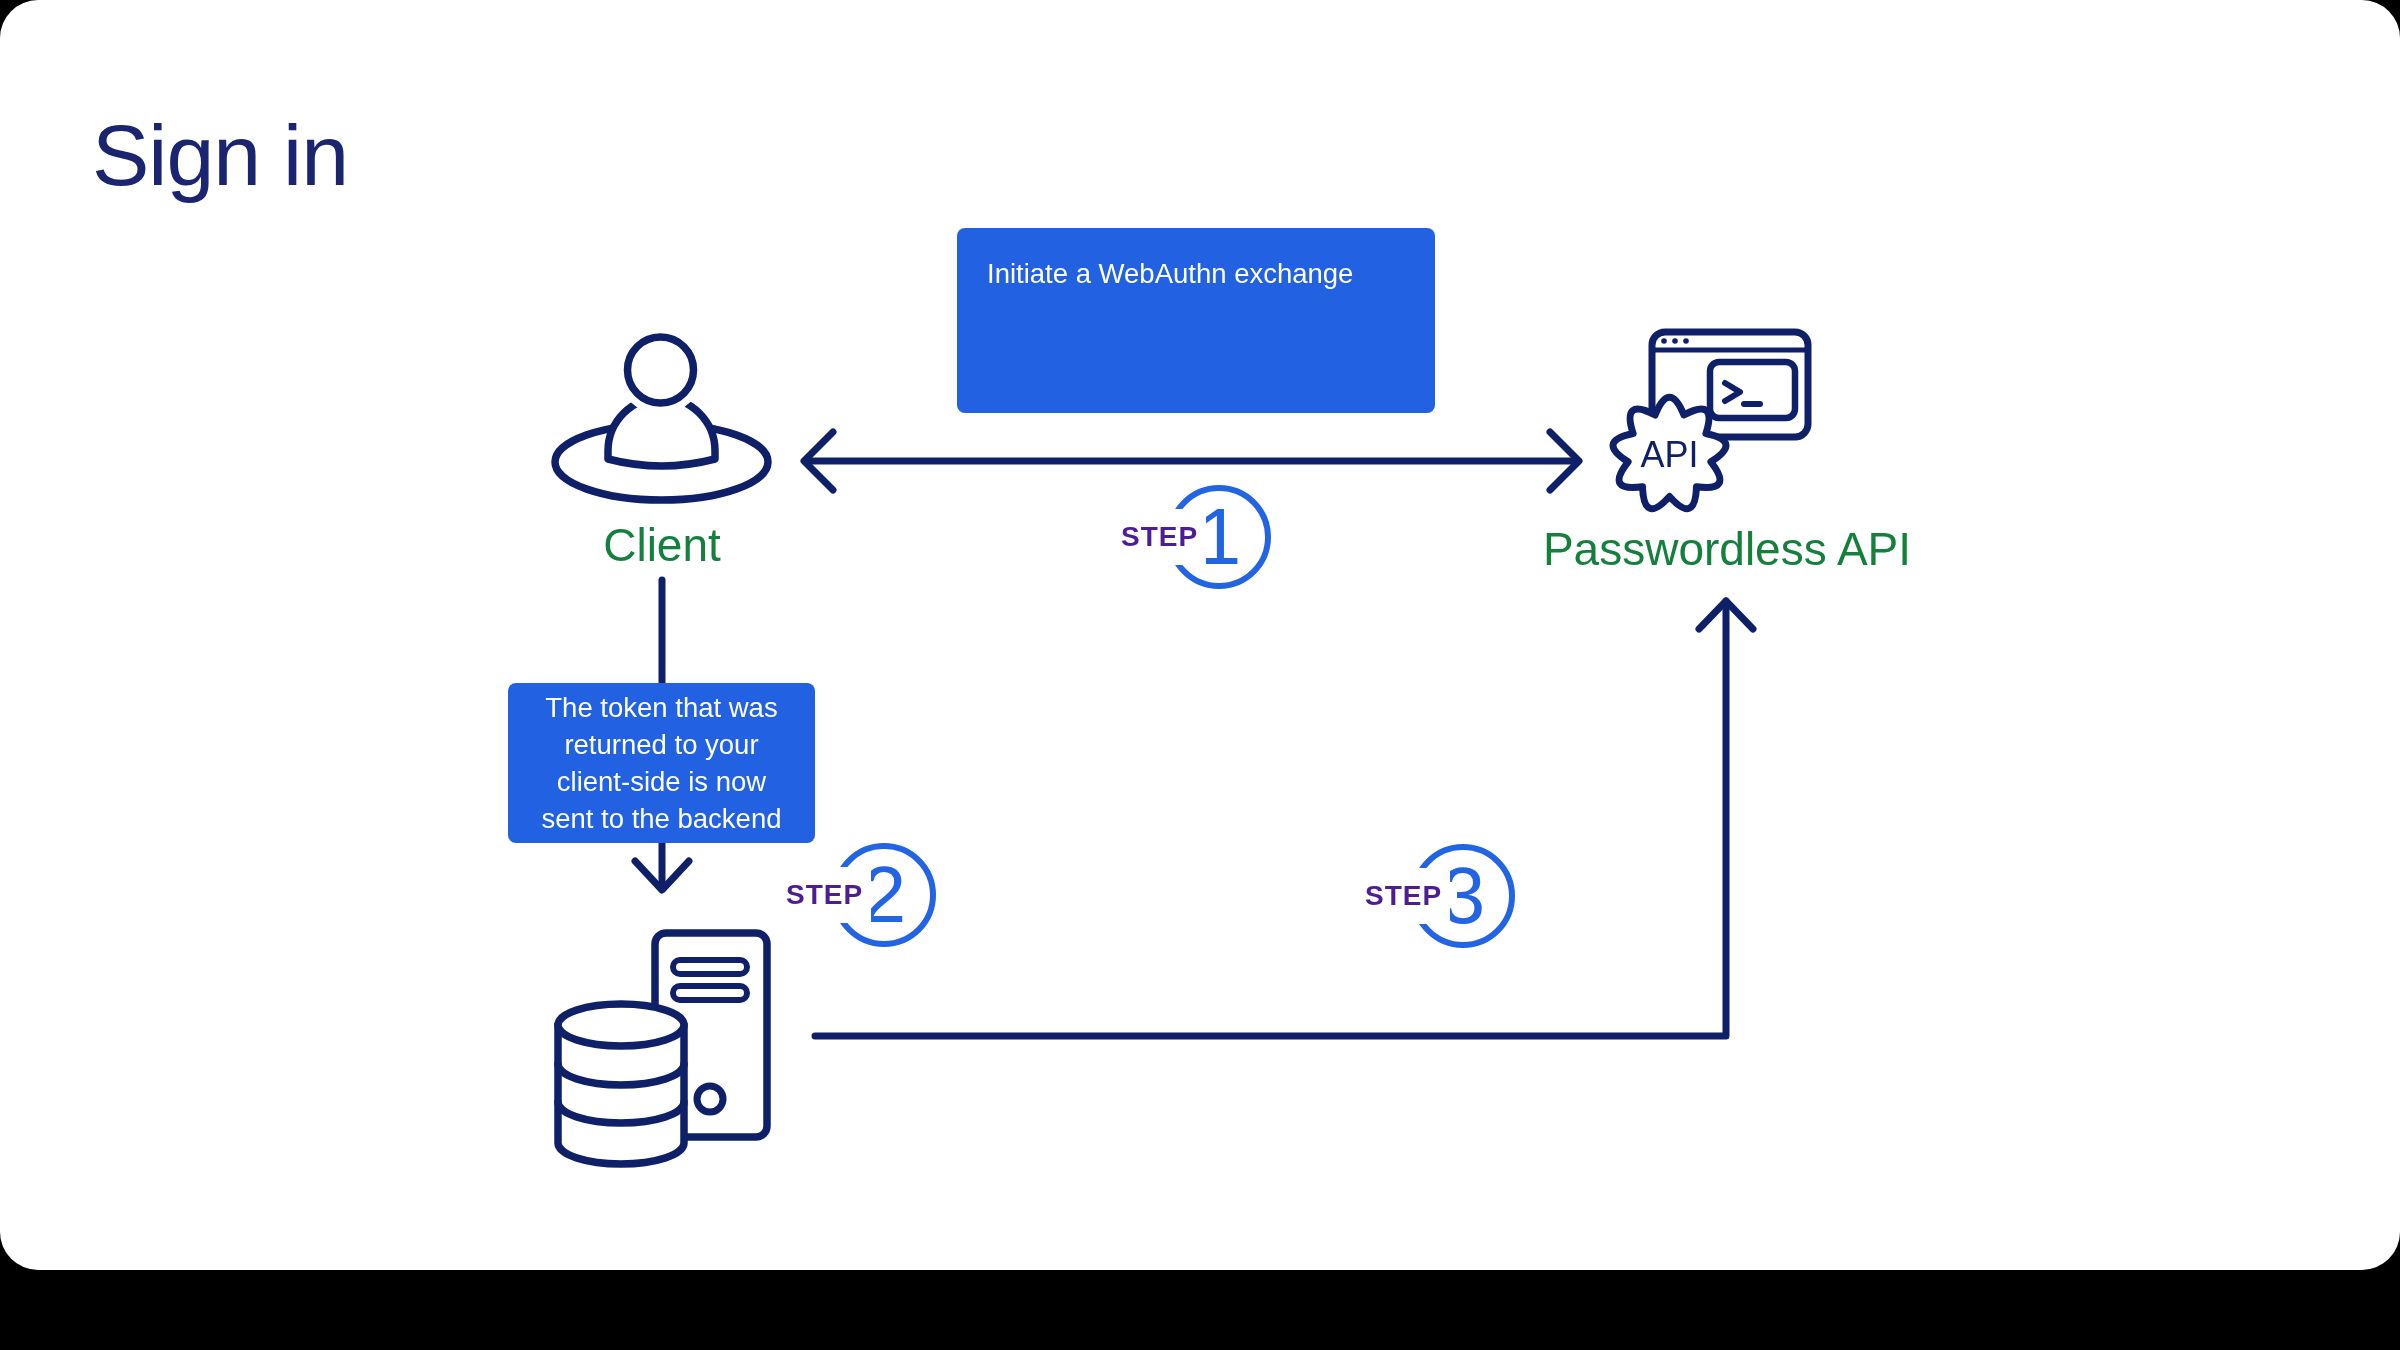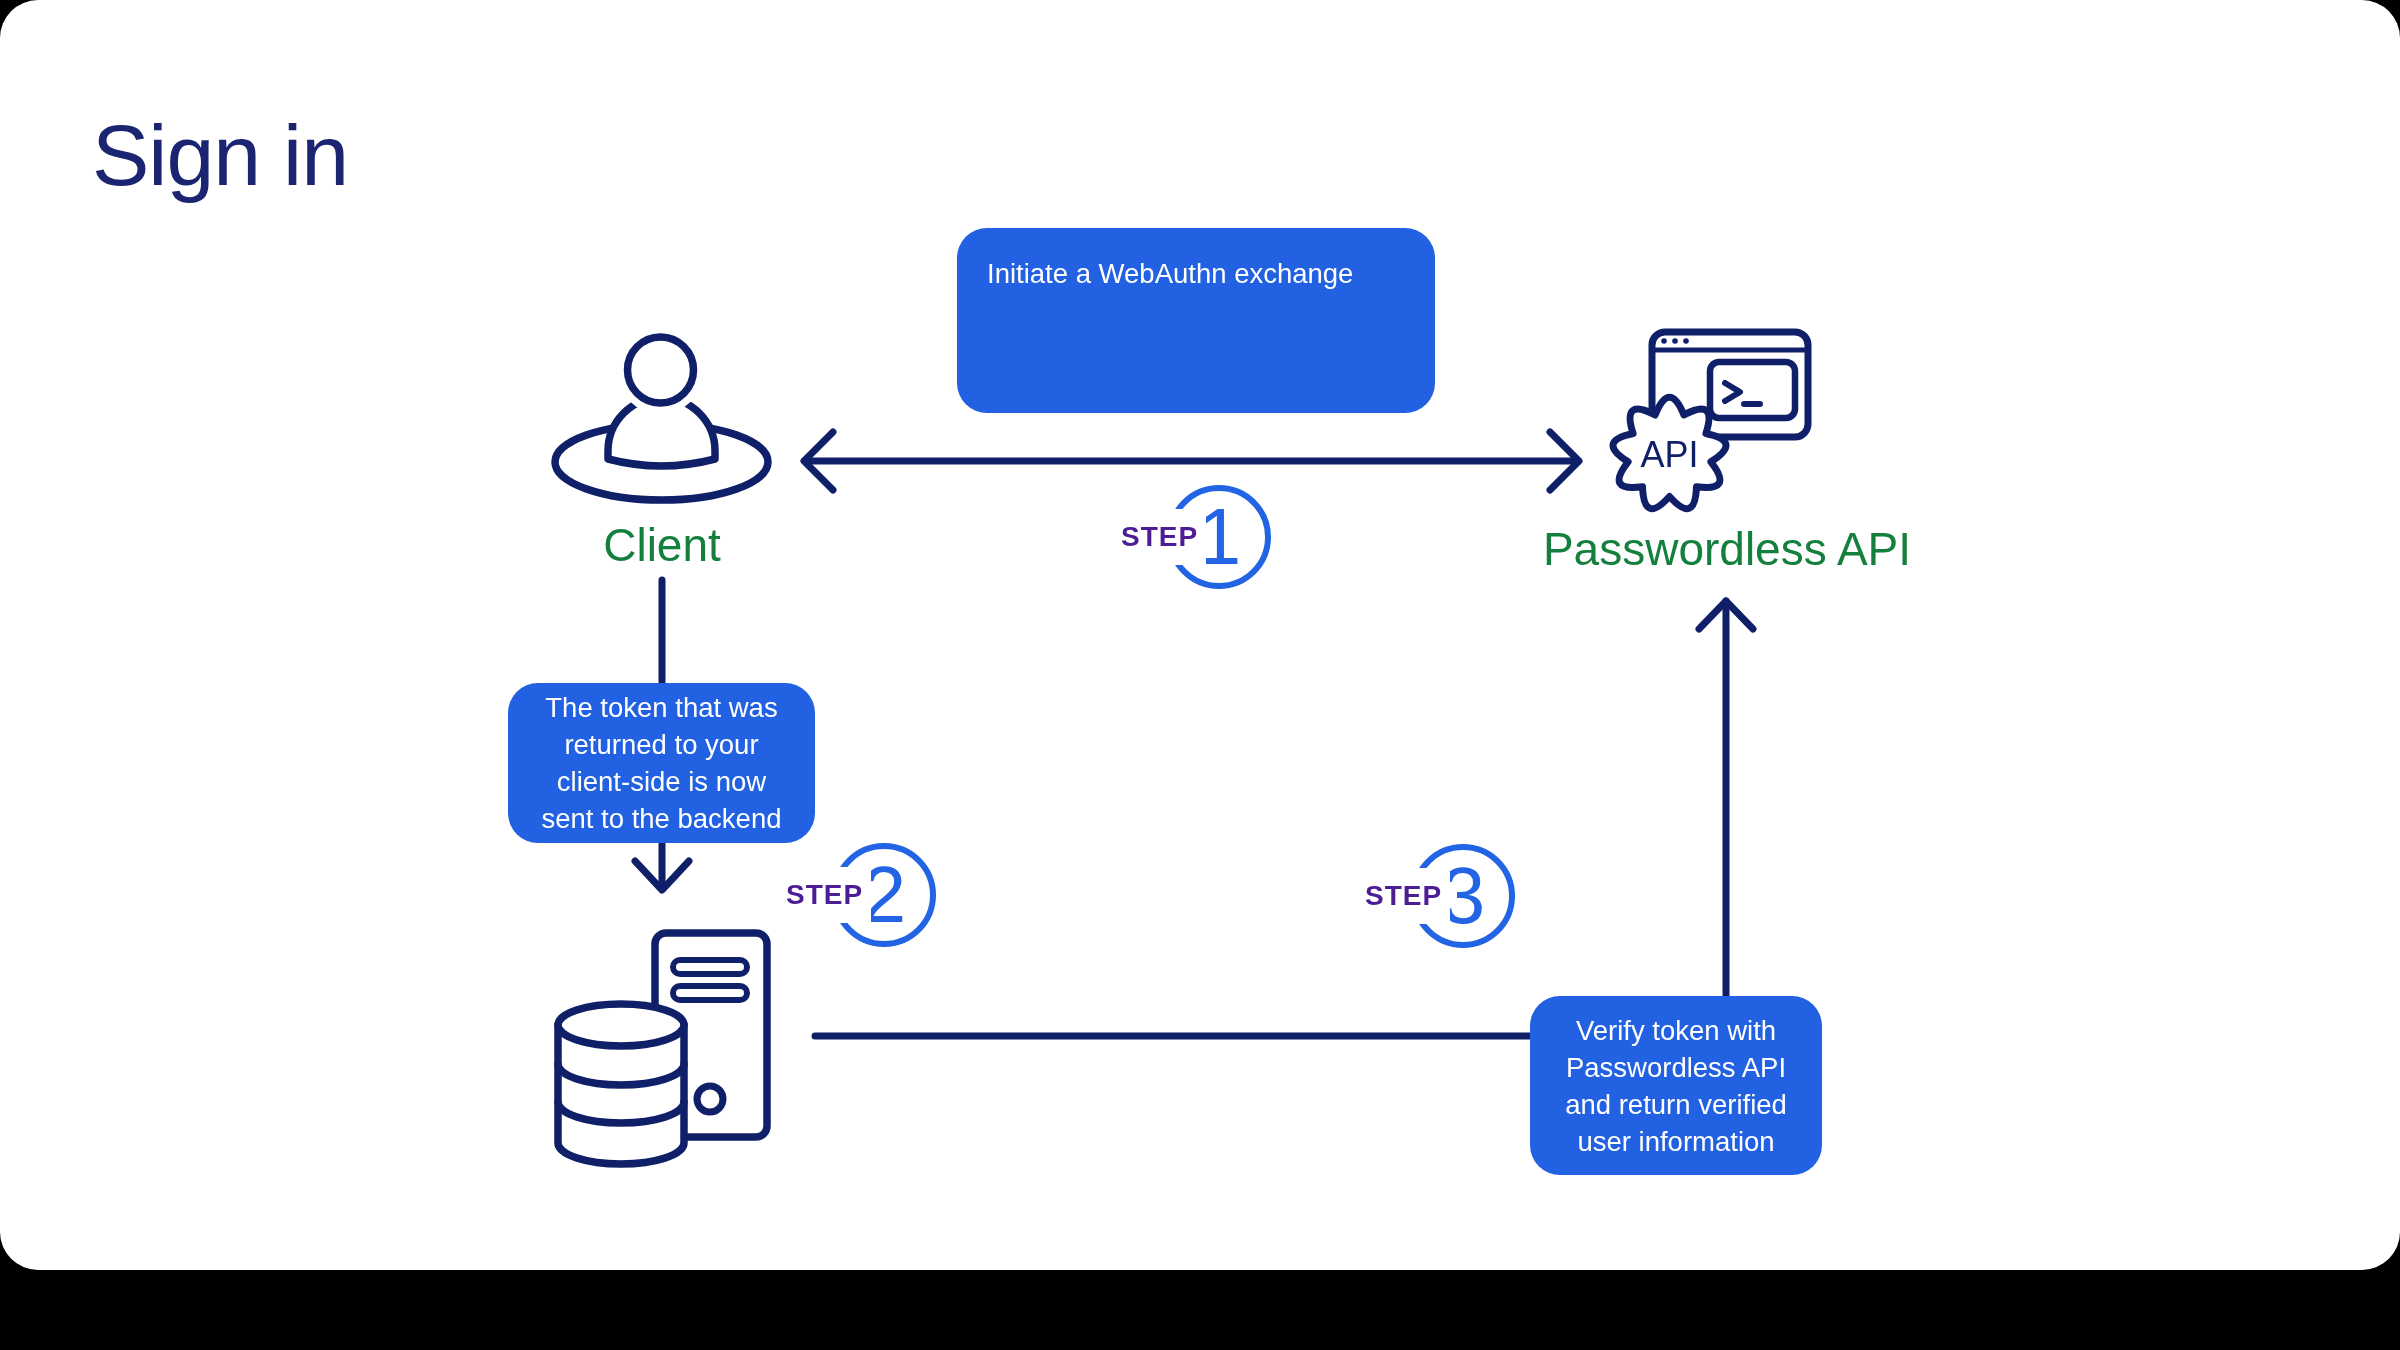--- a/index.html
+++ b/index.html
@@ -10,21 +10,21 @@
 
   .arrow-layer{position:absolute;left:0;top:0;width:2400px;height:1350px;z-index:1;}
   .arrow-layer path{stroke:#0f1f68;stroke-width:7;fill:none;stroke-linecap:round;stroke-linejoin:round;}
 
   .icon-layer{position:absolute;z-index:2;}
   .icon-layer .stroke{stroke:#0f1f68;fill:none;stroke-linecap:round;stroke-linejoin:round;}
   .icon-layer .wfill{fill:#ffffff;}
 
   .node-label{position:absolute;transform:translateX(-50%);z-index:2;font-size:46px;color:#15803d;white-space:nowrap;}
 
-  .callout{position:absolute;z-index:3;background:#2161e2;color:#ffffff;border-radius:30px;
+  .callout{position:absolute;z-index:3;background:#2161e2;color:#ffffff;border-radius:8px;
            font-size:27.5px;line-height:37px;box-sizing:border-box;}
   .callout-1{left:957px;top:228px;width:478px;height:185px;padding:27px 30px;text-align:left;}
   .callout-1 p{margin:0;}
   .callout-1 p:first-child{margin-bottom:37px;}
   .callout-c{display:flex;align-items:center;justify-content:center;text-align:center;padding:10px 22px;margin-top:40px;}
   .callout-2{left:508px;top:643px;width:307px;height:160px;}
   .callout-3{left:1530px;top:956px;width:292px;height:179px;}
 
   .step{position:absolute;z-index:4;height:104px;}
   .step-circle{position:absolute;left:54px;top:0;width:92px;height:92px;border:6px solid #2264e4;border-radius:50%;
@@ -85,23 +85,20 @@
     <path class="stroke" stroke-width="7.5" d="M13 139 A63 21 0 0 0 139 139"></path>
     <path class="stroke" stroke-width="7.5" d="M13 177 A63 21 0 0 0 139 177"></path>
   </svg>
 
   <div class="callout callout-1">
     <p>Initiate a WebAuthn exchange</p>
   </div>
   <div class="callout callout-c callout-2">
     <span>The token that was returned to your client-side is now sent to the backend</span>
   </div>
-  <div class="callout callout-c callout-3">
-    <span>Verify token with Passwordless API and return verified user information</span>
-  </div>
 
   <div class="step step-1">
     <div class="step-circle">
       <span class="step-num">1</span>
     </div>
     <span class="step-label">STEP</span>
   </div>
   <div class="step step-2">
     <div class="step-circle">
       <span class="step-num">2</span>

